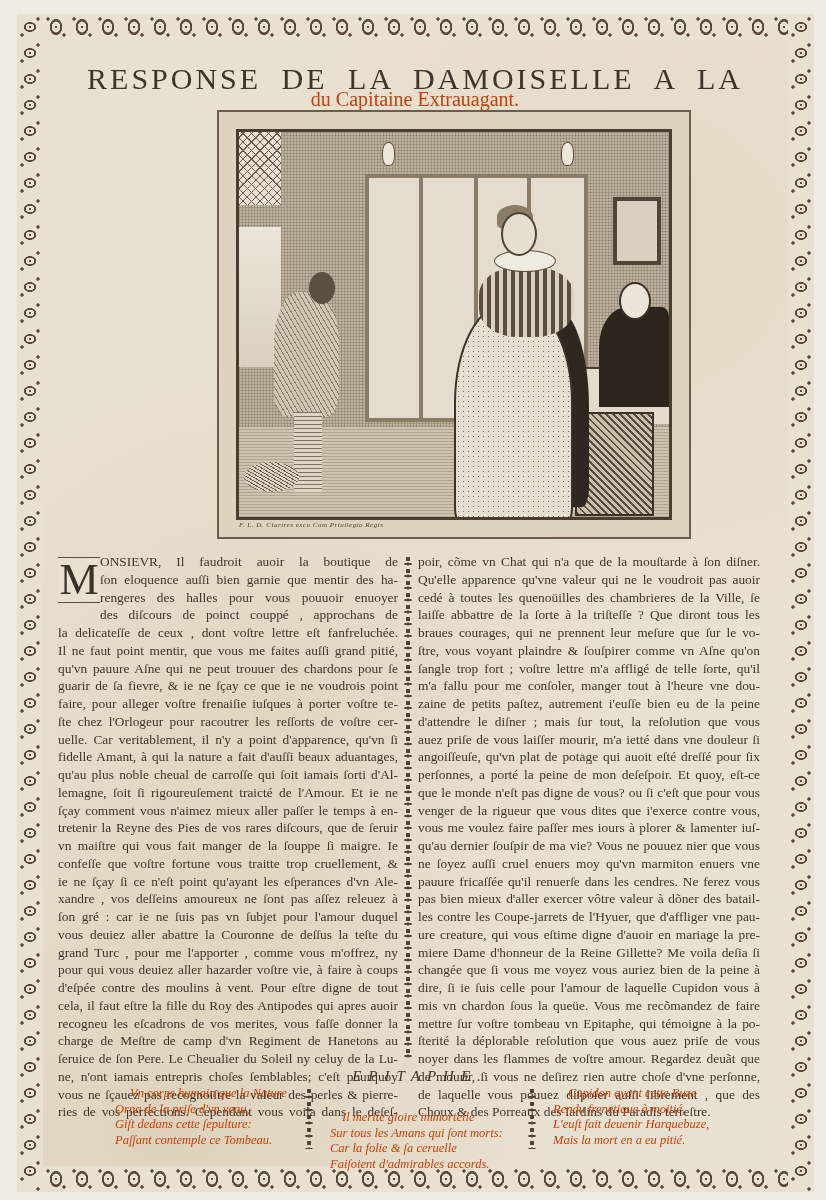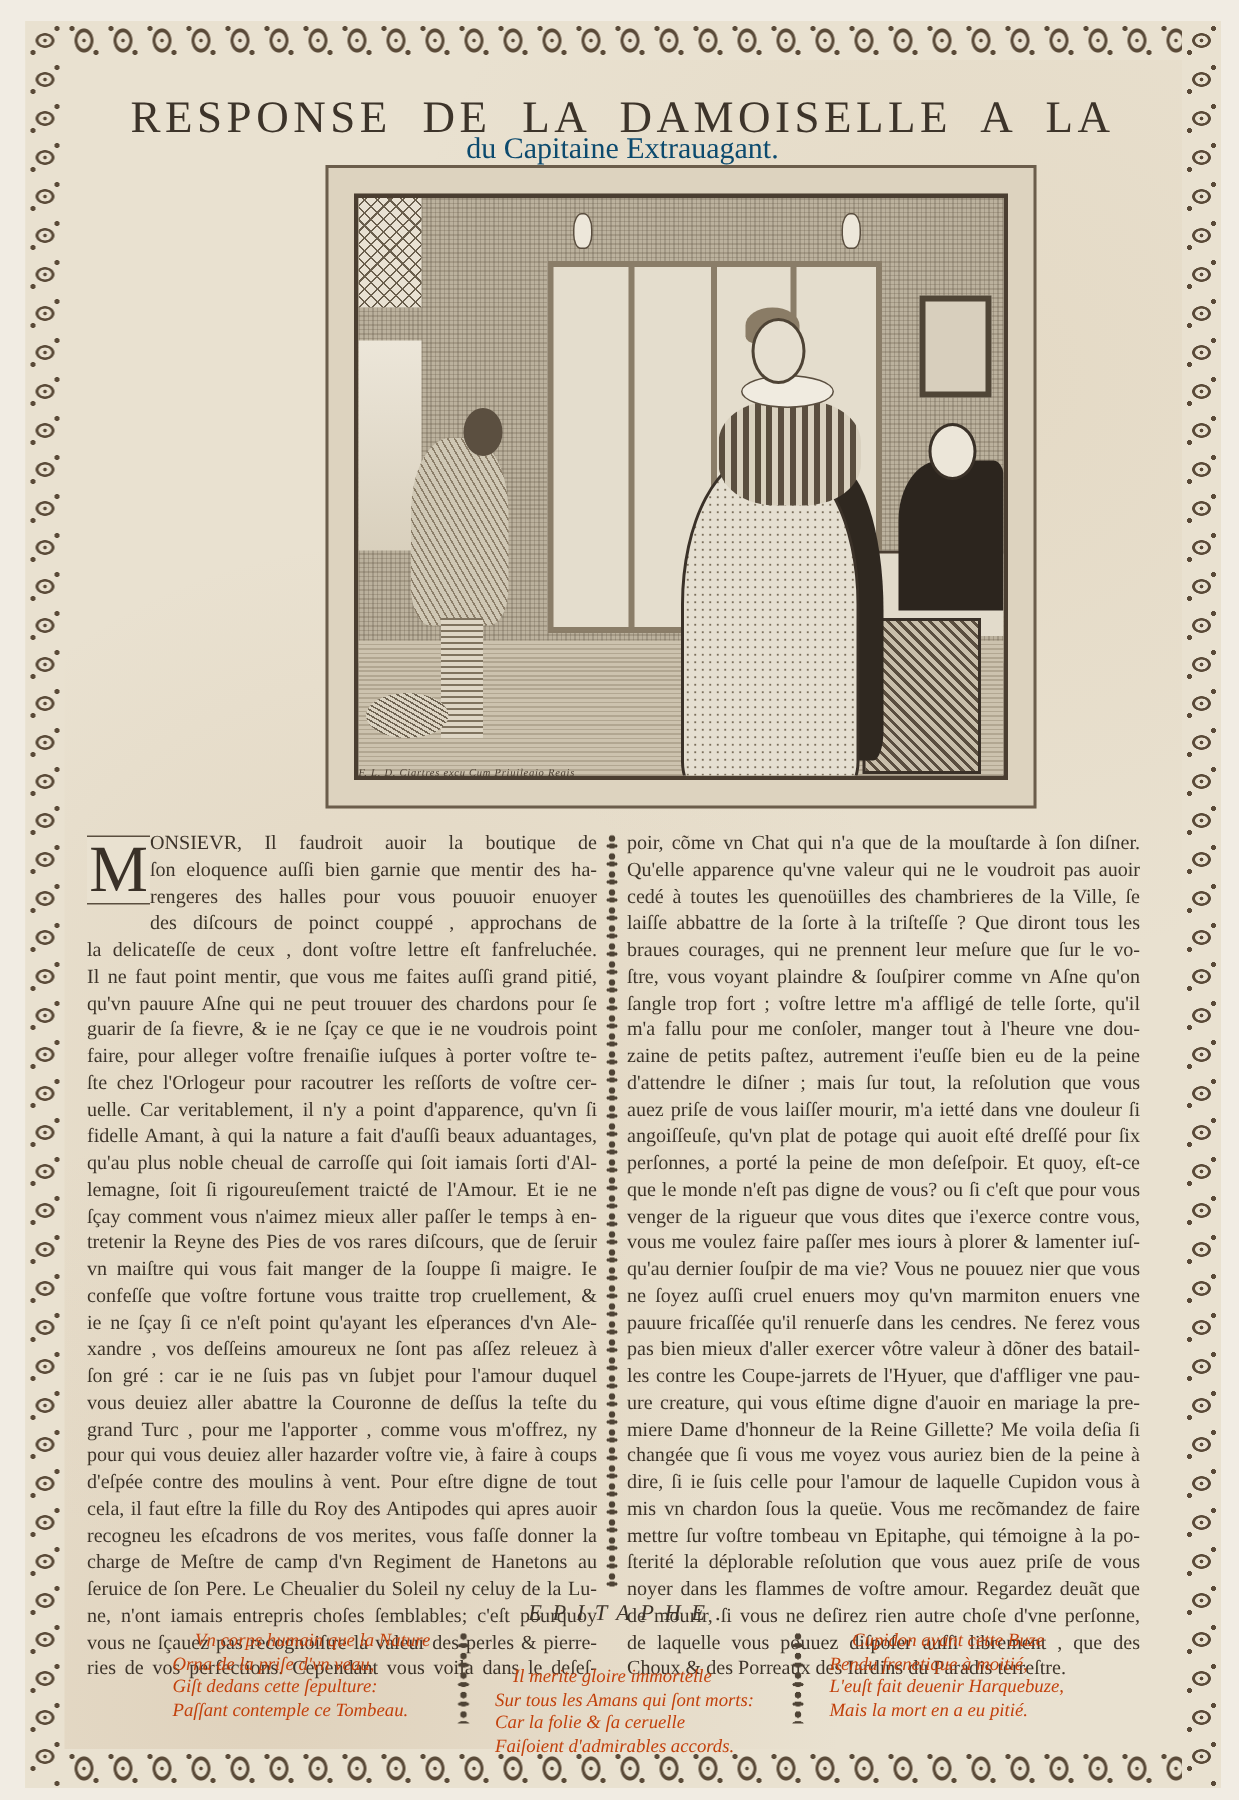--- a/index.html
+++ b/index.html
@@ -15,21 +15,21 @@
       radial-gradient(circle 2px at 13px 13px,#5a4a38 60%,transparent 70%);
     background-size:26px 26px;}
   .border-v{width:26px;top:0;bottom:0;
     background-image:
       radial-gradient(ellipse 9px 7px at 13px 13px,transparent 4px,#5a4a38 4.5px,#5a4a38 6px,transparent 6.5px),
       radial-gradient(circle 2.5px at 5px 21px,#5a4a38 60%,transparent 70%),
       radial-gradient(circle 2.5px at 21px 5px,#5a4a38 60%,transparent 70%),
       radial-gradient(circle 2px at 13px 13px,#5a4a38 60%,transparent 70%);
     background-size:26px 26px;}
   .title{position:absolute;left:60px;top:58px;width:710px;text-align:center;font-family:"Liberation Serif",serif;font-size:30px;letter-spacing:3px;color:#3d342a;line-height:42px;word-spacing:10px;}
-  .subtitle{position:absolute;left:60px;top:88px;width:710px;text-align:center;font-family:"Liberation Serif",serif;font-size:20px;color:#0c4a6e;}
+  .subtitle{position:absolute;left:60px;top:88px;width:710px;text-align:center;font-family:"Liberation Serif",serif;font-size:20px;color:#c2410c;}
   .plate{position:absolute;left:217px;top:110px;width:470px;height:425px;border:2px solid #6b5d4b;background:#ddd3bf;}
   .plate-inner{position:absolute;left:17px;top:17px;right:17px;bottom:17px;border:3px solid #4a3e31;background:#cfc6b2;overflow:hidden;}
   .wall{position:absolute;left:0;top:0;right:0;height:310px;background:repeating-linear-gradient(0deg,#a59a86 0 1px,#bbb19d 1px 3px),#b3a994;}
   .wall2{position:absolute;left:0;top:0;right:0;height:310px;background:repeating-linear-gradient(90deg,rgba(90,80,65,.25) 0 1px,transparent 1px 3px);}
   .floor{position:absolute;left:0;right:0;bottom:0;height:90px;background:repeating-linear-gradient(0deg,#b1a691 0 1px,#ccc2ae 1px 3px);}
   .window{position:absolute;left:0;top:0;width:42px;height:73px;background:
       repeating-linear-gradient(45deg,transparent 0 5px,#6a5f4d 5px 6px),
       repeating-linear-gradient(-45deg,transparent 0 5px,#6a5f4d 5px 6px),#e8e1d2;}
   .window-view{position:absolute;left:0;top:95px;width:42px;height:140px;background:linear-gradient(#ece6d9,#d9d0bd);}
   .screen{position:absolute;left:126px;top:42px;width:215px;height:240px;background:#e4ddcd;border:4px solid #8a7d68;}
@@ -44,21 +44,21 @@
   .lady-hair{position:absolute;left:258px;top:73px;width:36px;height:24px;border-radius:50% 50% 20% 20%;background:#8a7c66;}
   .lady-collar{position:absolute;left:255px;top:118px;width:60px;height:20px;border-radius:50%;background:#f0ebe0;border:1px solid #5a4e3f;}
   .boy{position:absolute;left:35px;top:160px;width:65px;height:125px;background:repeating-linear-gradient(60deg,#cfc7b4 0 3px,#8b7e69 3px 4px);border-radius:40% 40% 20% 20%;}
   .boy-head{position:absolute;left:70px;top:140px;width:26px;height:32px;border-radius:50%;background:#5b4f40;}
   .boy-legs{position:absolute;left:55px;top:280px;width:28px;height:80px;background:repeating-linear-gradient(0deg,#ded6c5 0 3px,#7f735f 3px 4px);}
   .dog{position:absolute;left:5px;top:330px;width:55px;height:30px;border-radius:50%;background:repeating-linear-gradient(30deg,#dcd4c2 0 2px,#6f6452 2px 3px);}
   .maid{position:absolute;right:0;top:175px;width:70px;height:100px;background:#2c251e;border-radius:40% 10% 0 0;}
   .maid-head{position:absolute;right:18px;top:150px;width:28px;height:34px;border-radius:50%;background:#ece6d9;border:2px solid #3a3128;}
   .chair{position:absolute;right:15px;top:280px;width:75px;height:100px;background:repeating-linear-gradient(45deg,#5a4e3f 0 2px,#c9bfab 2px 5px);border:2px solid #3a3128;}
   .table{position:absolute;right:0;top:235px;width:100px;height:55px;background:#e2dbcb;border-top:2px solid #4a3e31;}
-  .plate-caption{position:absolute;left:20px;bottom:18px;font-family:"Liberation Serif",serif;font-style:italic;font-size:7px;color:#4a3e31;letter-spacing:.5px;white-space:nowrap;margin-top:24px;}
+  .plate-caption{position:absolute;left:20px;bottom:8px;font-family:"Liberation Serif",serif;font-style:italic;font-size:7px;color:#4a3e31;letter-spacing:.5px;white-space:nowrap;margin-top:24px;}
   .dropcap{position:absolute;left:58px;top:557px;width:40px;height:44px;border:1px solid #5a4e3f;background:
       repeating-linear-gradient(45deg,transparent 0 3px,rgba(80,65,50,.5) 3px 4px),#e6ddc9;display:flex;align-items:center;justify-content:center;}
   .dropcap span{font-family:"Liberation Serif",serif;font-size:44px;line-height:44px;color:#3a3128;background:#e9e1d0;padding:0 1px;}
   .col{position:absolute;top:553px;font-family:"Liberation Serif",serif;font-size:13.4px;line-height:17.75px;color:#3d342a;}
   .col .ln{white-space:nowrap;overflow:hidden;text-align:justify;text-align-last:justify;display:block;height:17.75px;}
   .col-left{left:58px;width:340px;}
   .col-right{left:418px;width:342px;}
   .col-left .ln.indent{padding-left:42px;}
   .divider{position:absolute;left:402px;top:555px;width:12px;height:505px;background:
       radial-gradient(circle 3px at 6px 4px,#4e4335 70%,transparent 80%),

